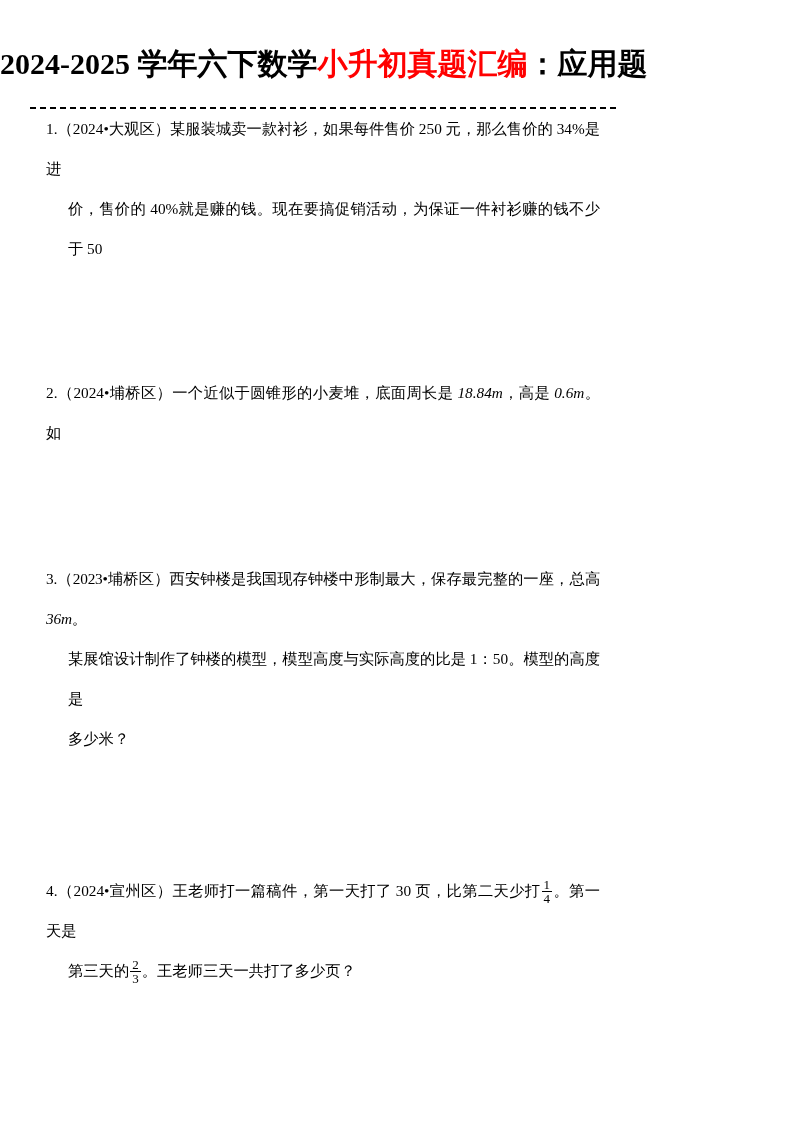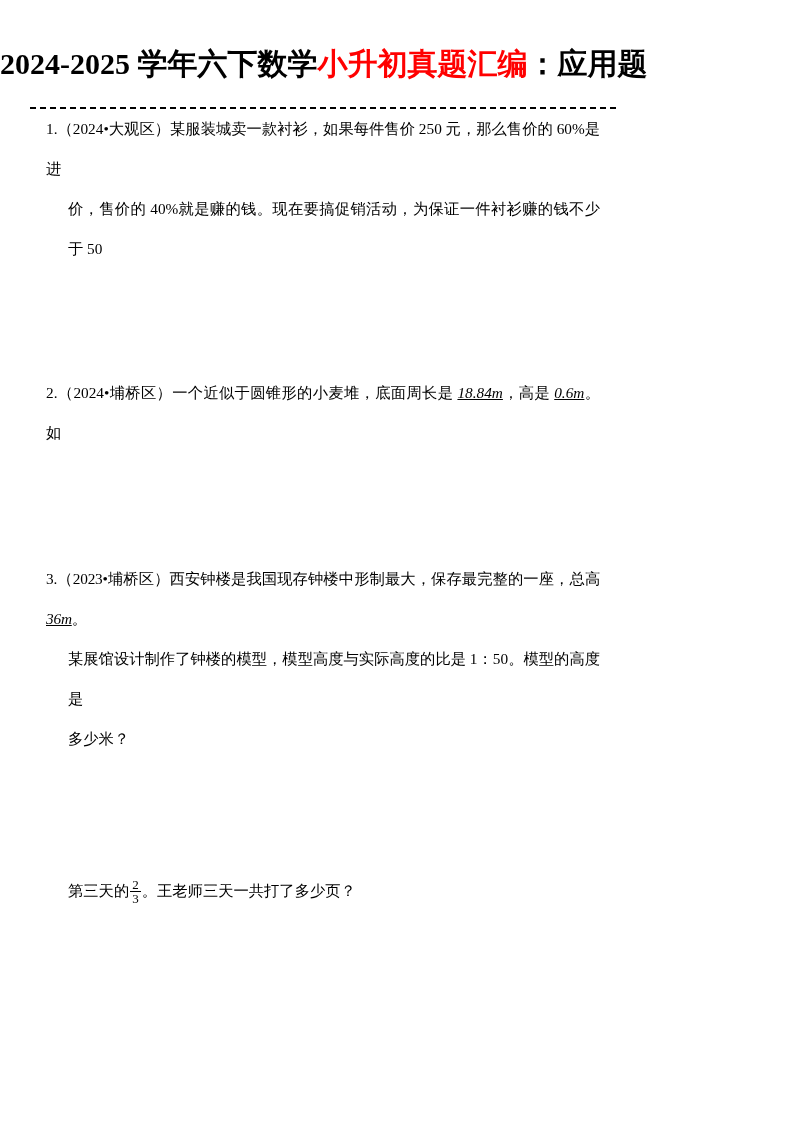--- a/index.html
+++ b/index.html
@@ -54,21 +54,20 @@
     display: block;
   }
   .p-gap-1 { height: 104px; }
   .p-gap-2 { height: 106px; }
   .p-gap-3 { height: 112px; }
   .first-line { text-indent: 0; }
   .hang { padding-left: 22px; }
   .italicnum {
     font-style: italic;
     font-family: "Liberation Serif", "DejaVu Serif", serif;
-    text-decoration: underline;
   }
   .frac {
     display: inline-block;
     vertical-align: -0.55em;
     text-align: center;
     font-size: 13px;
     line-height: 1.05;
     margin: 0 1px;
   }
   .frac .top {
@@ -91,35 +90,36 @@
     <div class="title">
       <span>2024-2025 学年六下数学</span><span class="red">小升初真题汇编</span><span>：应用题</span>
     </div>
   </div>
 
   <div class="divider"></div>
 
   <div class="body-area">
 
     <div class="problem">
-      <div class="ind first-line">1.（2024•大观区）某服装城卖一款衬衫，如果每件售价 250 元，那么售价的 60%是进</div>
+      <div class="ind first-line">1.（2024•大观区）某服装城卖一款衬衫，如果每件售价 250 元，那么售价的 34%是进</div>
       <div class="ind hang">价，售价的 40%就是赚的钱。现在要搞促销活动，为保证一件衬衫赚的钱不少于 50</div>
     </div>
     <div class="p-gap-1"></div>
 
     <div class="problem">
       <div class="ind first-line"><span>2.（2024•埔桥区）一个近似于圆锥形的小麦堆，底面周长是 </span><span class="italicnum">18.84m</span><span>，高是 </span><span class="italicnum">0.6m</span><span>。如</span></div>
     </div>
     <div class="p-gap-2"></div>
 
     <div class="problem">
       <div class="ind first-line tight"><span>3.（2023•埔桥区）西安钟楼是我国现存钟楼中形制最大，保存最完整的一座，总高 </span><span class="italicnum">36m</span><span>。</span></div>
       <div class="ind hang">某展馆设计制作了钟楼的模型，模型高度与实际高度的比是 1：50。模型的高度是</div>
       <div class="ind hang">多少米？</div>
     </div>
     <div class="p-gap-3"></div>
 
     <div class="problem">
+      <div class="ind first-line"><span>4.（2024•宣州区）王老师打一篇稿件，第一天打了 30 页，比第二天少打</span><span class="frac"><span class="top">1</span><span class="bot">4</span></span><span>。第一天是</span></div>
       <div class="ind hang"><span>第三天的</span><span class="frac"><span class="top">2</span><span class="bot">3</span></span><span>。王老师三天一共打了多少页？</span></div>
     </div>
 
   </div>
 </div>
 
 </body></html>

